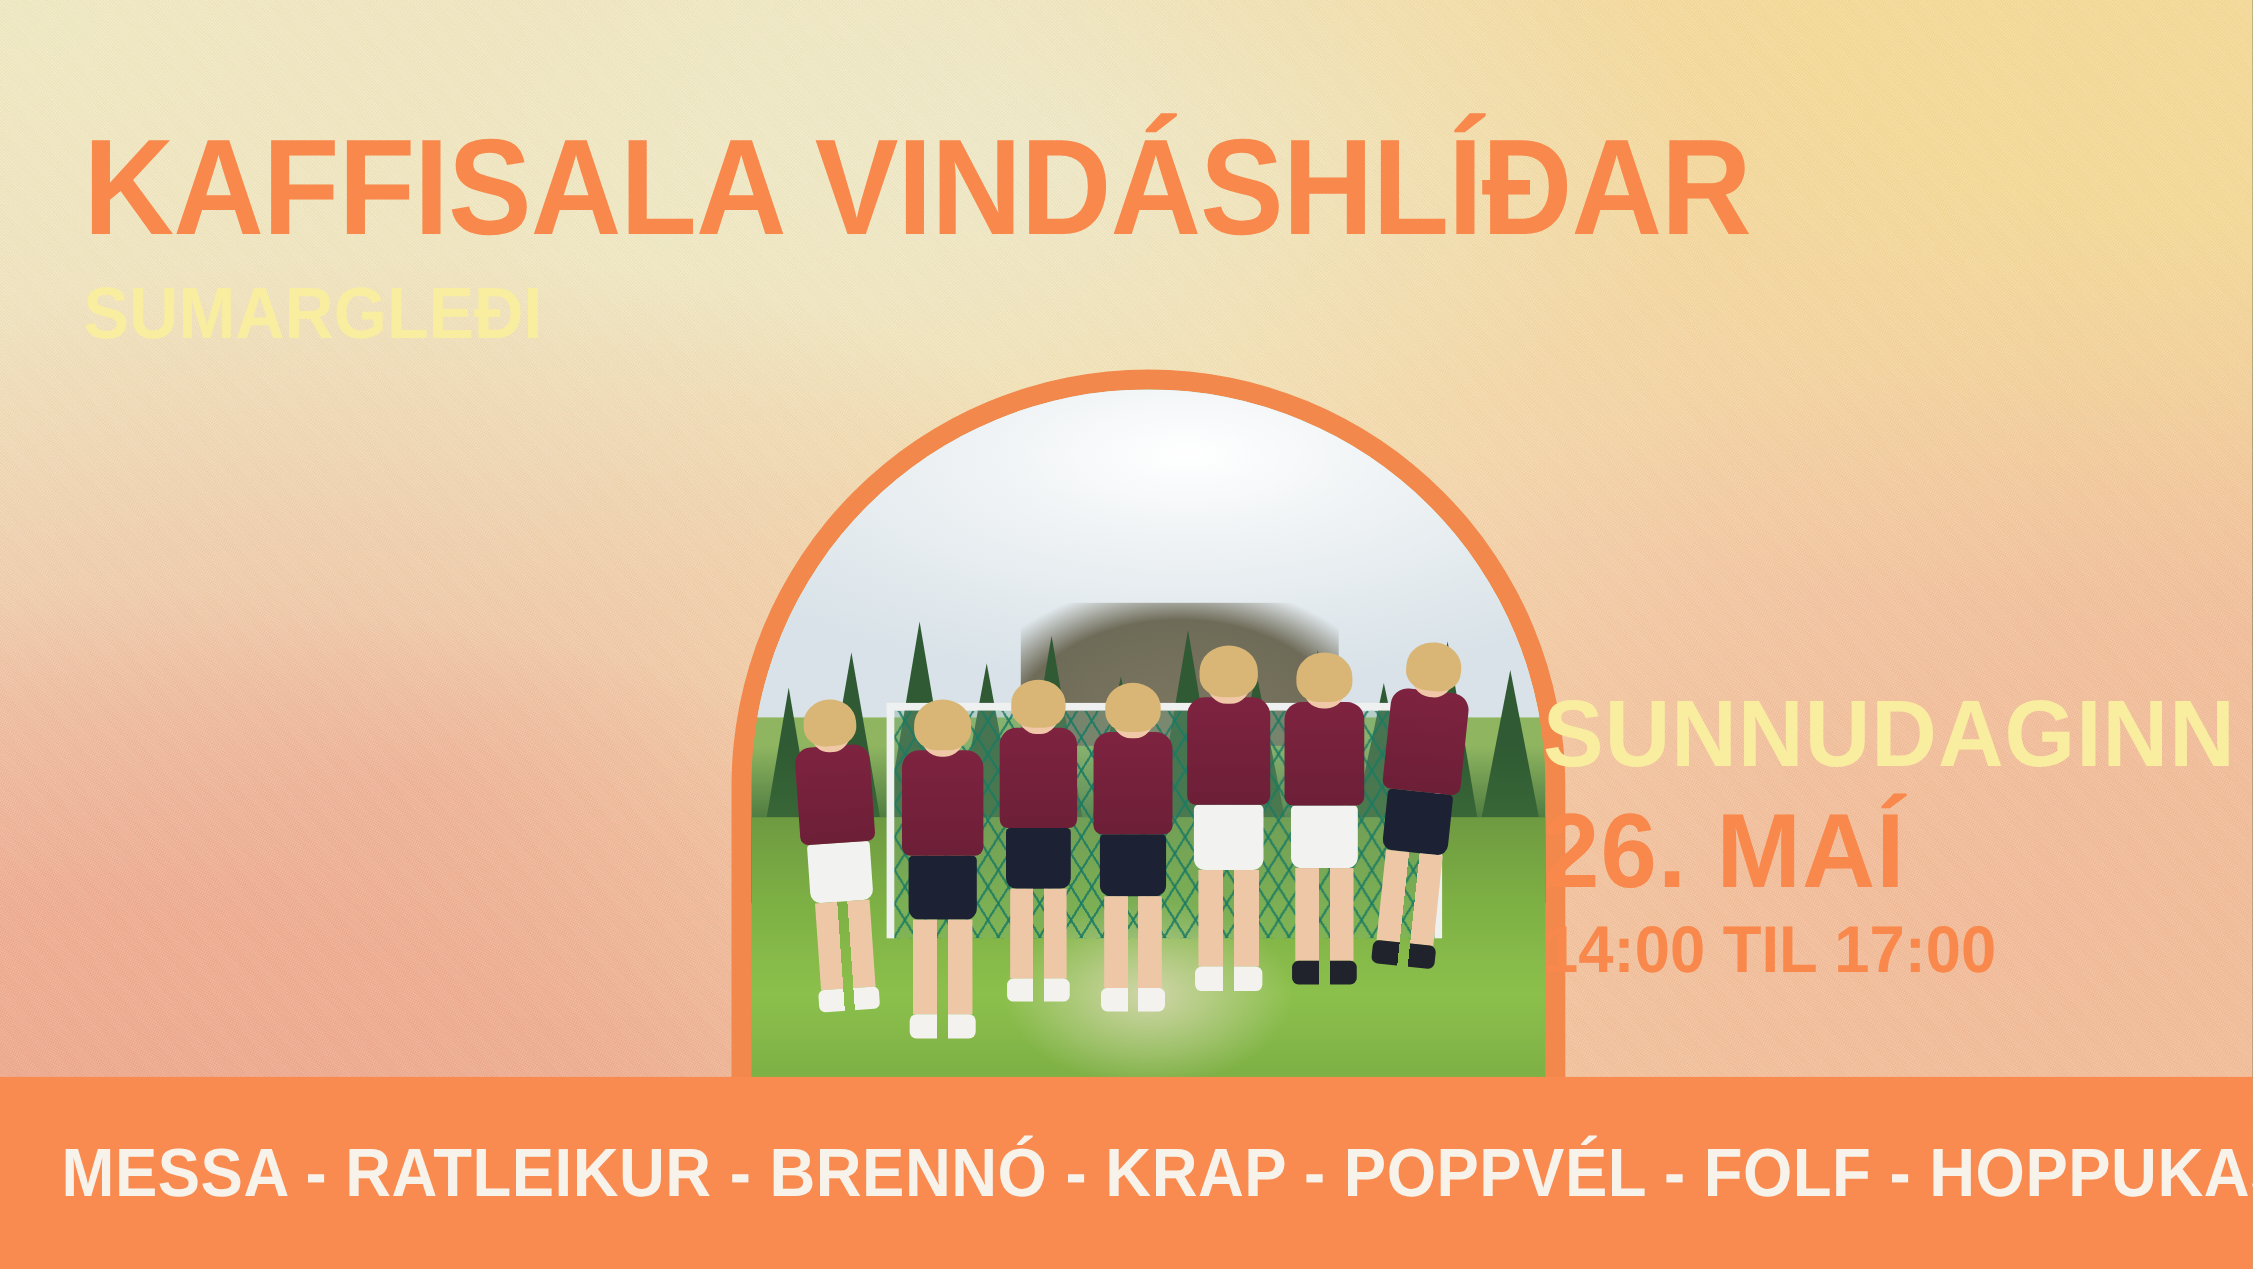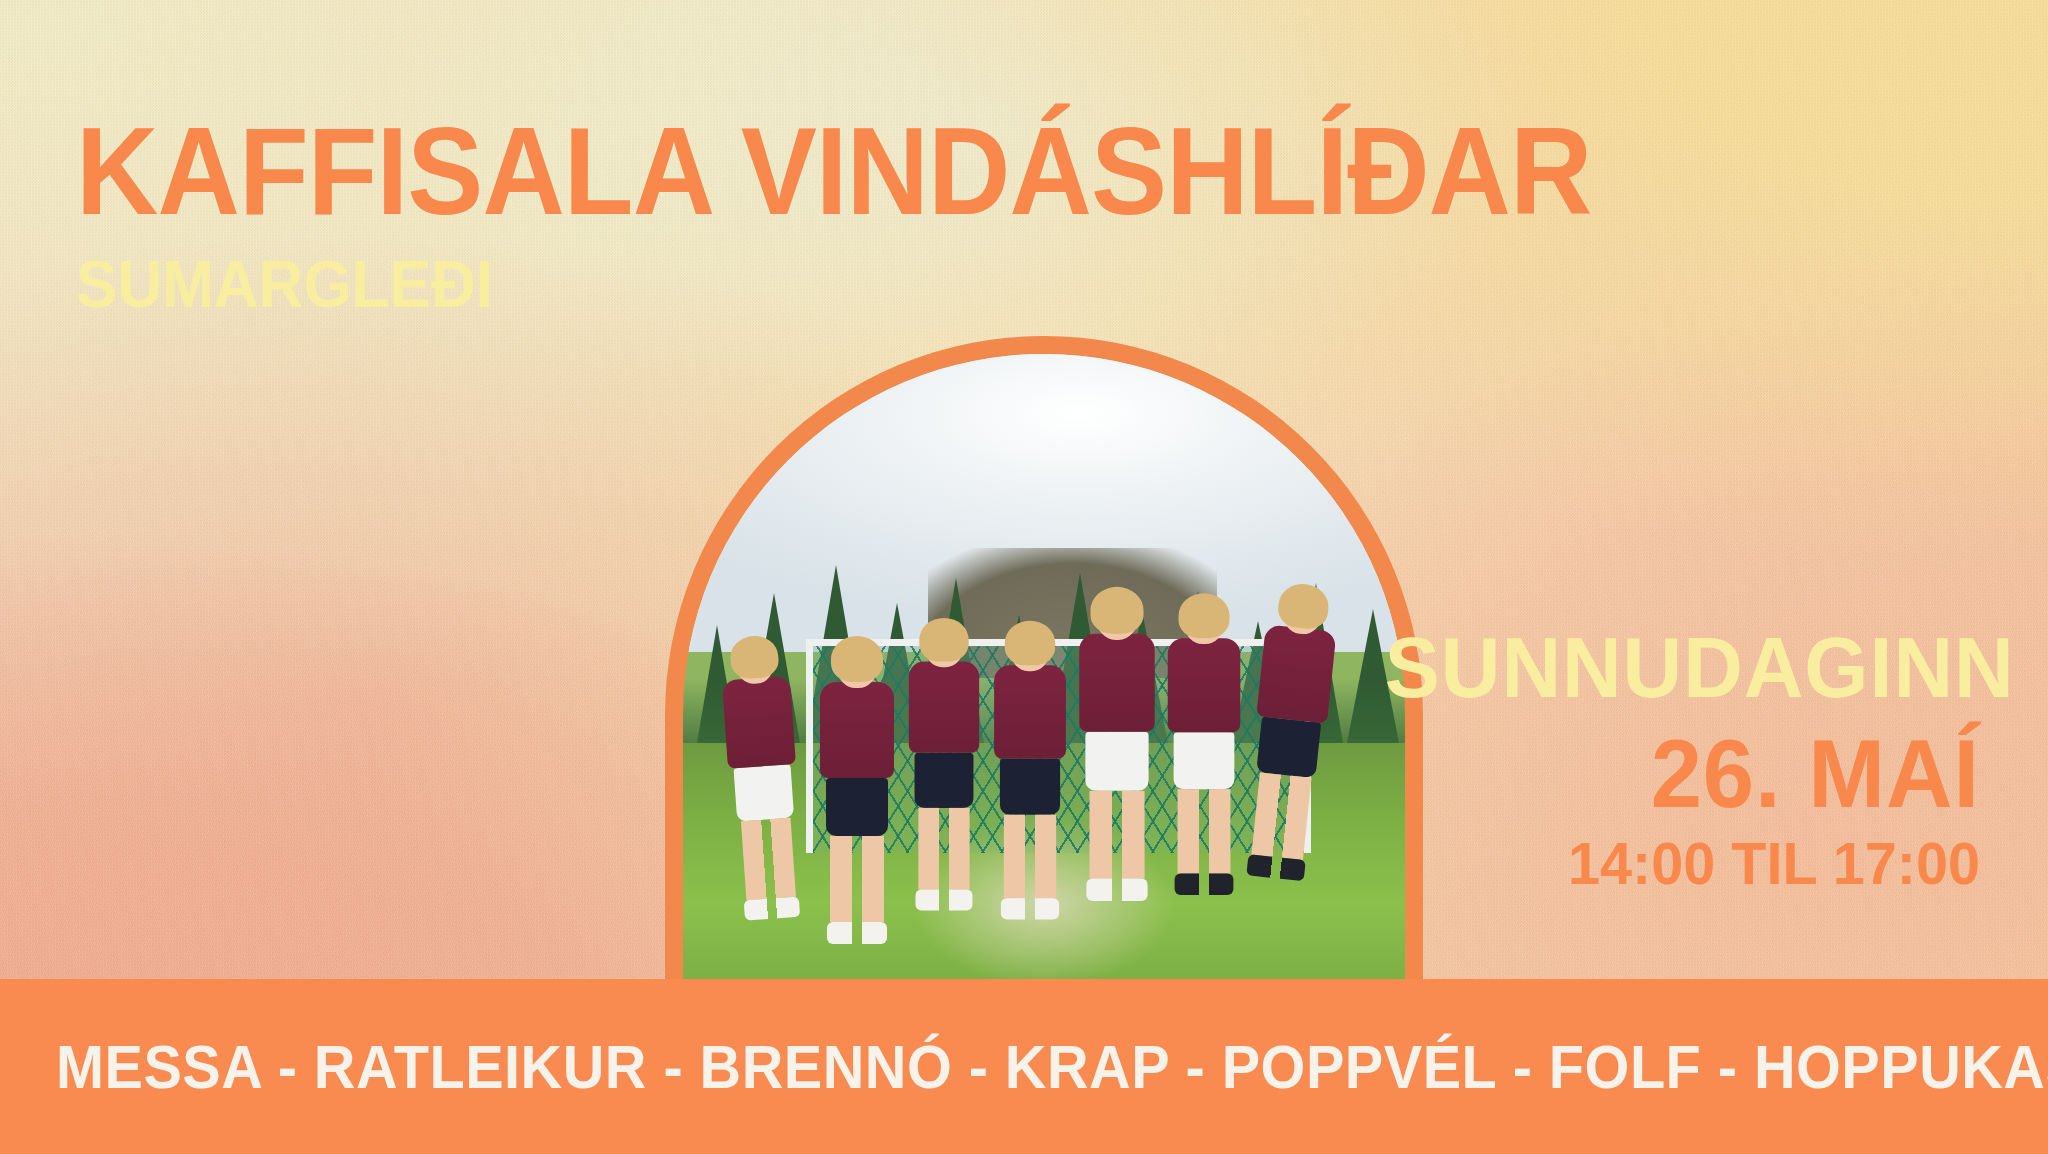--- a/index.html
+++ b/index.html
@@ -186,23 +186,23 @@
   .kid .shoes {
     width: 60px; height: 22px; margin: 0 auto;
     background: linear-gradient(90deg, #f4f2ee 0 25px, transparent 25px 35px, #f4f2ee 35px 60px);
     border-radius: 6px;
   }
   .kid.dark-shoes .shoes { background: linear-gradient(90deg,#20232b 0 25px, transparent 25px 35px,#20232b 35px 60px); }
 
   
   .date-block {
     position: absolute;
-    right: 68px;
+    right: 50px;
     top: 624px;
-    text-align: right;
+    text-align: left;
     width: 620px;
   }
   .date-day {
     font-family: "Liberation Sans Narrow", "Liberation Sans", sans-serif;
     font-weight: 700;
     font-size: 86px;
     line-height: 1;
     letter-spacing: 1px;
     color: #f9eda0;
     transform: scaleX(0.96);

